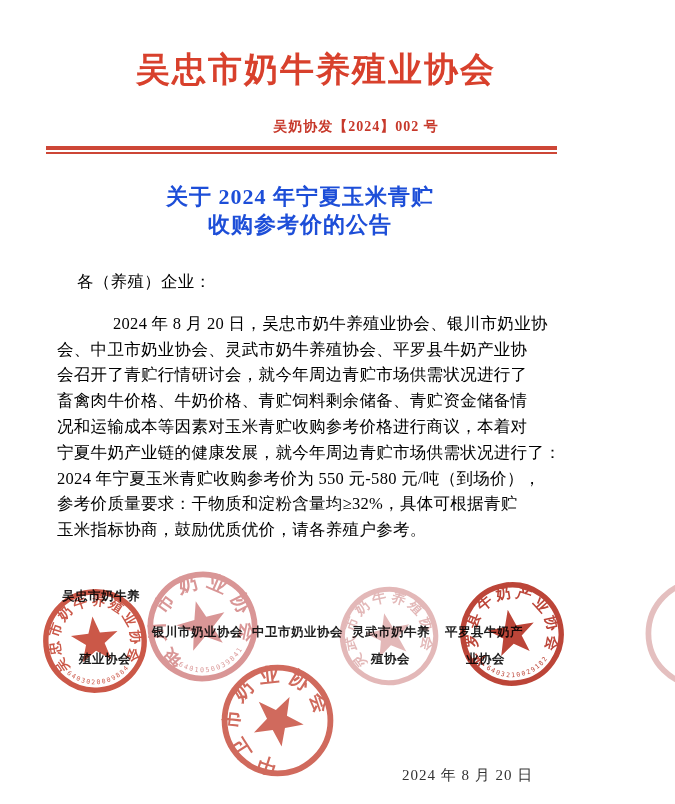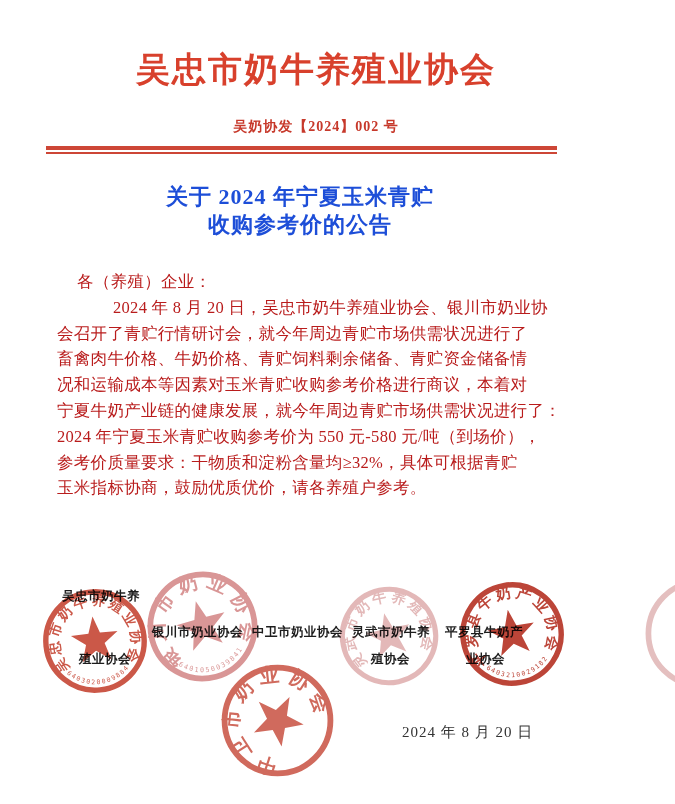--- a/index.html
+++ b/index.html
@@ -7,43 +7,43 @@
     position:relative;width:675px;height:804px;background:#fff;overflow:hidden;
     font-family:"Liberation Serif","DejaVu Serif",serif;
   }
   .org-title{
     position:absolute;left:0;top:47px;width:632px;margin:0;
     text-align:center;font-family:"Liberation Sans","DejaVu Sans",sans-serif;
     font-size:34px;font-weight:700;letter-spacing:2px;color:var(--header-red,#d8402c);
   }
   .doc-number{
     position:absolute;left:0;top:118px;width:632px;text-align:center;
-    font-size:14px;color:var(--docnum-red,#c7392b);letter-spacing:1px;font-weight:600;
+    font-size:14px;color:var(--docnum-red,#c7392b);letter-spacing:1px;font-weight:600;padding-left:40px;
   }
   .divider{position:absolute;left:46px;top:146px;width:511px;}
   .divider .d-top{height:3.5px;background:var(--divider-red,#cd4636);}
   .divider .d-gap{height:2.5px;background:transparent;}
   .divider .d-bot{height:2px;background:var(--divider-red,#cd4636);}
   .doc-title{
     position:absolute;left:0;top:183px;width:600px;text-align:center;
     font-size:22px;font-weight:700;color:#1d4ed8;line-height:28px;letter-spacing:1px;
   }
   .body-text{
     position:absolute;left:57px;top:269px;width:490px;
-    font-size:16.5px;color:#b91c1c;line-height:25.8px;white-space:nowrap;letter-spacing:0.3px;
+    font-size:16.5px;color:#000000;line-height:25.8px;white-space:nowrap;letter-spacing:0.3px;
   }
   .bl{height:25.8px;}
   .bl-salutation{padding-left:20px;}
-  .bl-indent{padding-left:56px;}
+  .bl-indent{padding-left:56px;margin-top:16px;}
   .sig{
     position:absolute;font-size:12.5px;font-weight:700;color:#1d1d1d;
     letter-spacing:0.5px;white-space:nowrap;
   }
   .date{
-    position:absolute;left:402px;top:723px;font-size:15px;color:#333;letter-spacing:1px;
+    position:absolute;left:402px;top:766px;font-size:15px;color:#333;letter-spacing:1px;
   }
   .stamp{
     position:absolute;mix-blend-mode:multiply;
   }
   .stamp-name{font-weight:700;font-family:"Liberation Sans","DejaVu Sans",sans-serif;fill:currentColor;}
   .n10{font-size:14px;letter-spacing:3px;}
   .n7{font-size:18.5px;letter-spacing:6.5px;}
   .n9{font-size:15px;letter-spacing:3.6px;}
   .stamp-number{font-size:6.5px;letter-spacing:1.6px;fill:currentColor;font-family:"DejaVu Sans Mono",monospace;}
   .s1{left:36px;top:582px;width:118px;transform:rotate(-6deg);}
@@ -69,20 +69,21 @@
   </div>
 
   <div class="doc-title">
     <div>关于 2024 年宁夏玉米青贮</div>
     <div>收购参考价的公告</div>
   </div>
 
   <div class="body-text">
     <div class="bl bl-salutation">各（养殖）企业：</div>
     <div class="bl bl-indent">2024 年 8 月 20 日，吴忠市奶牛养殖业协会、银川市奶业协</div>
+    <div class="bl">会、中卫市奶业协会、灵武市奶牛养殖协会、平罗县牛奶产业协</div>
     <div class="bl">会召开了青贮行情研讨会，就今年周边青贮市场供需状况进行了</div>
     <div class="bl">畜禽肉牛价格、牛奶价格、青贮饲料剩余储备、青贮资金储备情</div>
     <div class="bl">况和运输成本等因素对玉米青贮收购参考价格进行商议，本着对</div>
     <div class="bl">宁夏牛奶产业链的健康发展，就今年周边青贮市场供需状况进行了：</div>
     <div class="bl">2024 年宁夏玉米青贮收购参考价为 550 元-580 元/吨（到场价），</div>
     <div class="bl">参考价质量要求：干物质和淀粉含量均≥32%，具体可根据青贮</div>
     <div class="bl">玉米指标协商，鼓励优质优价，请各养殖户参考。</div>
   </div>
 
   <div>

